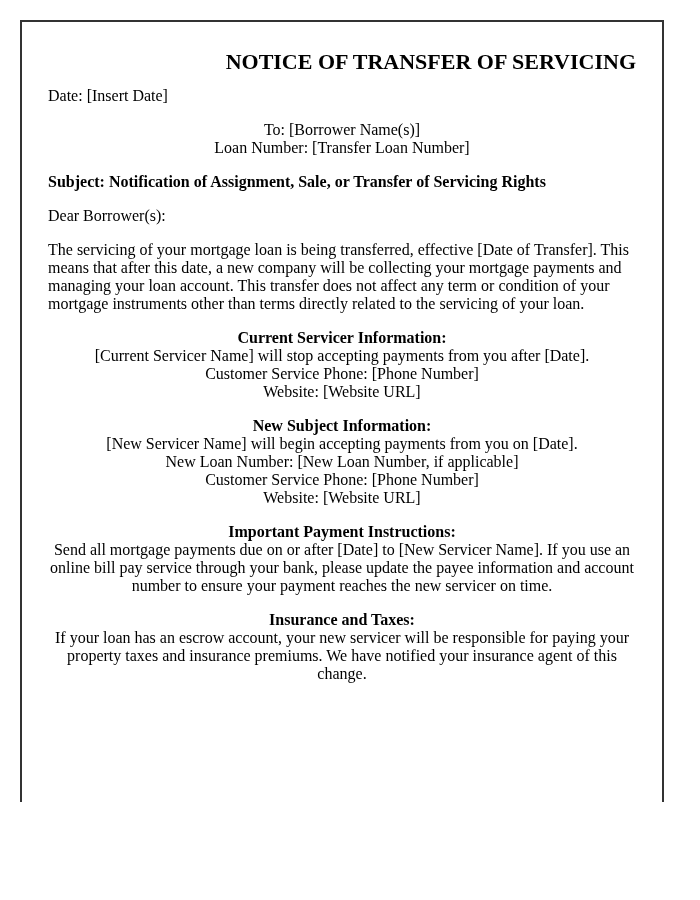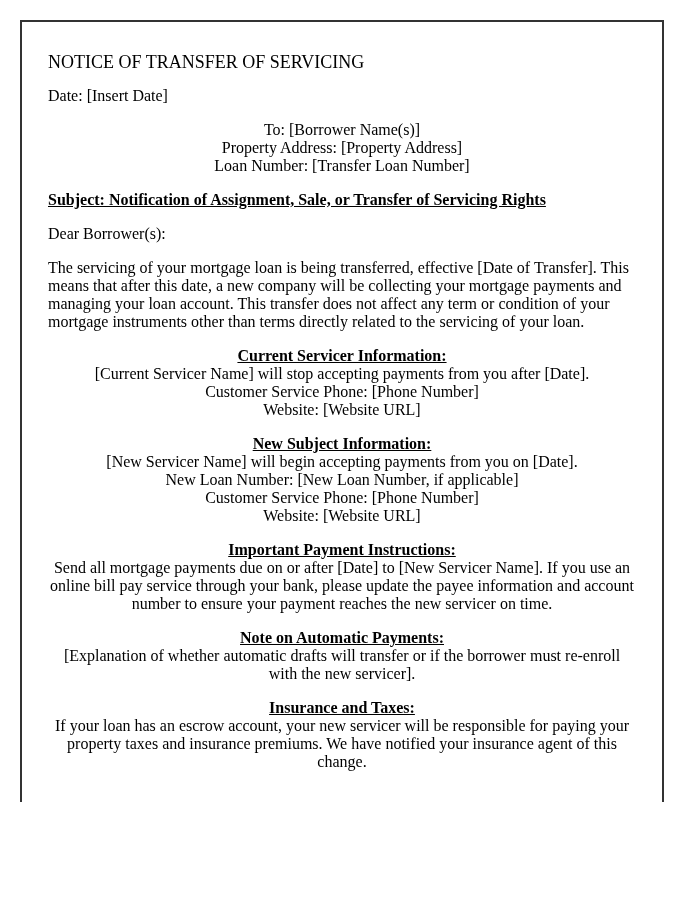--- a/index.html
+++ b/index.html
@@ -27,43 +27,42 @@
     border-bottom: none;   
     padding: 15px 26px 0 26px;
     overflow: hidden;
     background: #ffffff;
   }
   .block {
     margin: 16px 0;
   }
   .bold {
     font-weight: bold;
-    text-decoration: underline;
   }
   .title {
-    font-size: 18px;
-    font-weight: normal;
+    font-size: 22px;
+    font-weight: bold;
+    text-align: right;
   }
   .line {
     display: block;
     text-align: center;
   }
 </style>
 </head>
 <body>
 
 <div class="letter-frame">
 
   <p class="block title">NOTICE OF TRANSFER OF SERVICING</p>
 
   <p class="block">Date: [Insert Date]</p>
 
   <p class="block">
     <span class="line">To: [Borrower Name(s)]</span>
-    <span class="line">Property Address: [Property Address]</span>
     <span class="line">Loan Number: [Transfer Loan Number]</span>
   </p>
 
   <p class="block bold">Subject: Notification of Assignment, Sale, or Transfer of Servicing Rights</p>
 
   <p class="block">Dear Borrower(s):</p>
 
   <p class="block">The servicing of your mortgage loan is being transferred, effective [Date of Transfer]. This means that after this date, a new company will be collecting your mortgage payments and managing your loan account. This transfer does not affect any term or condition of your mortgage instruments other than terms directly related to the servicing of your loan.</p>
 
   <p class="block">
@@ -79,23 +78,19 @@
     <span class="line">New Loan Number: [New Loan Number, if applicable]</span>
     <span class="line">Customer Service Phone: [Phone Number]</span>
     <span class="line">Website: [Website URL]</span>
   </p>
 
   <p class="block">
     <span class="line bold">Important Payment Instructions:</span>
     <span class="line">Send all mortgage payments due on or after [Date] to [New Servicer Name]. If you use an online bill pay service through your bank, please update the payee information and account number to ensure your payment reaches the new servicer on time.</span>
   </p>
 
-  <p class="block">
-    <span class="line bold">Note on Automatic Payments:</span>
-    <span class="line">[Explanation of whether automatic drafts will transfer or if the borrower must re-enroll with the new servicer].</span>
-  </p>
 
   <p class="block">
     <span class="line bold">Insurance and Taxes:</span>
     <span class="line">If your loan has an escrow account, your new servicer will be responsible for paying your property taxes and insurance premiums. We have notified your insurance agent of this change.</span>
   </p>
 
 </div>
 
 </body></html>

